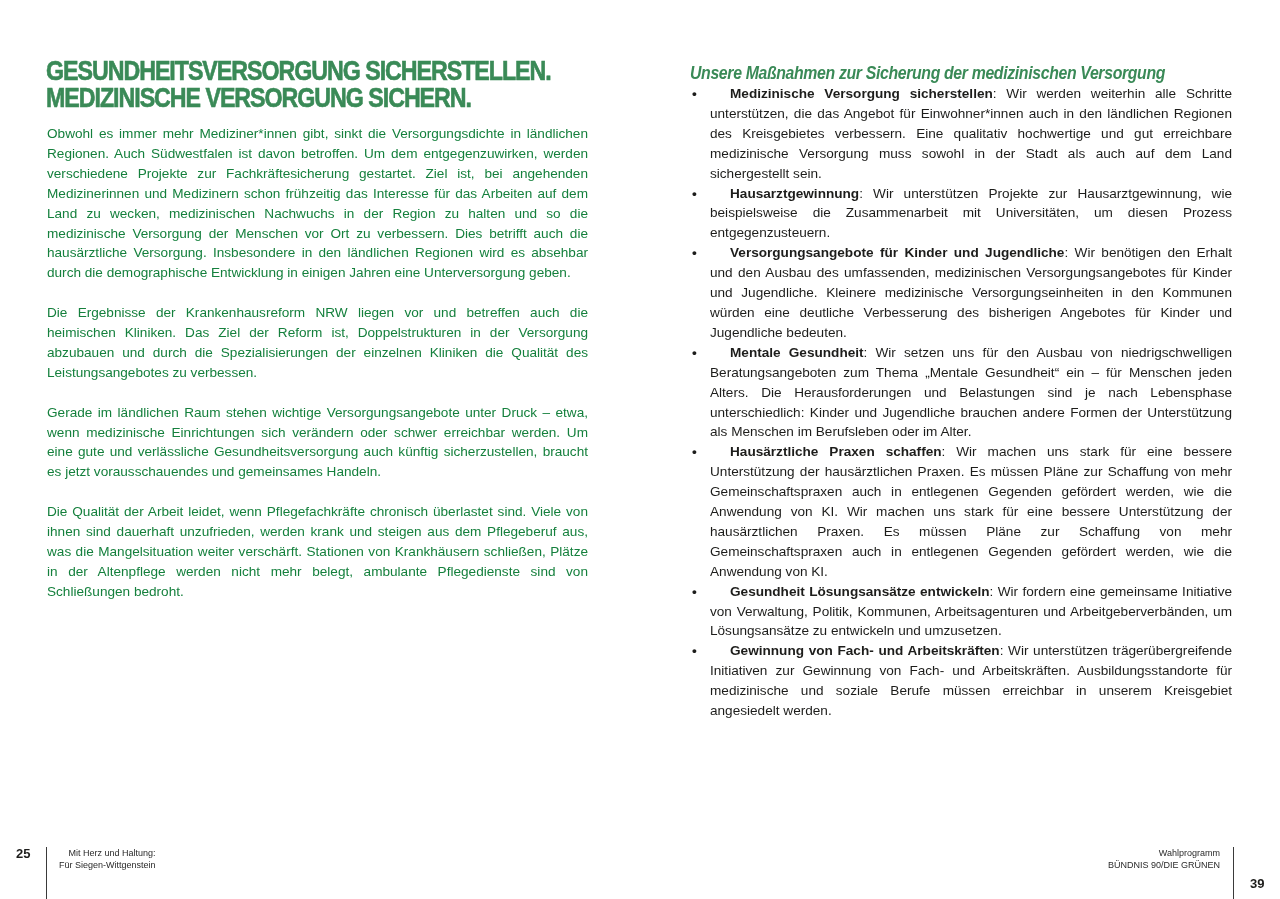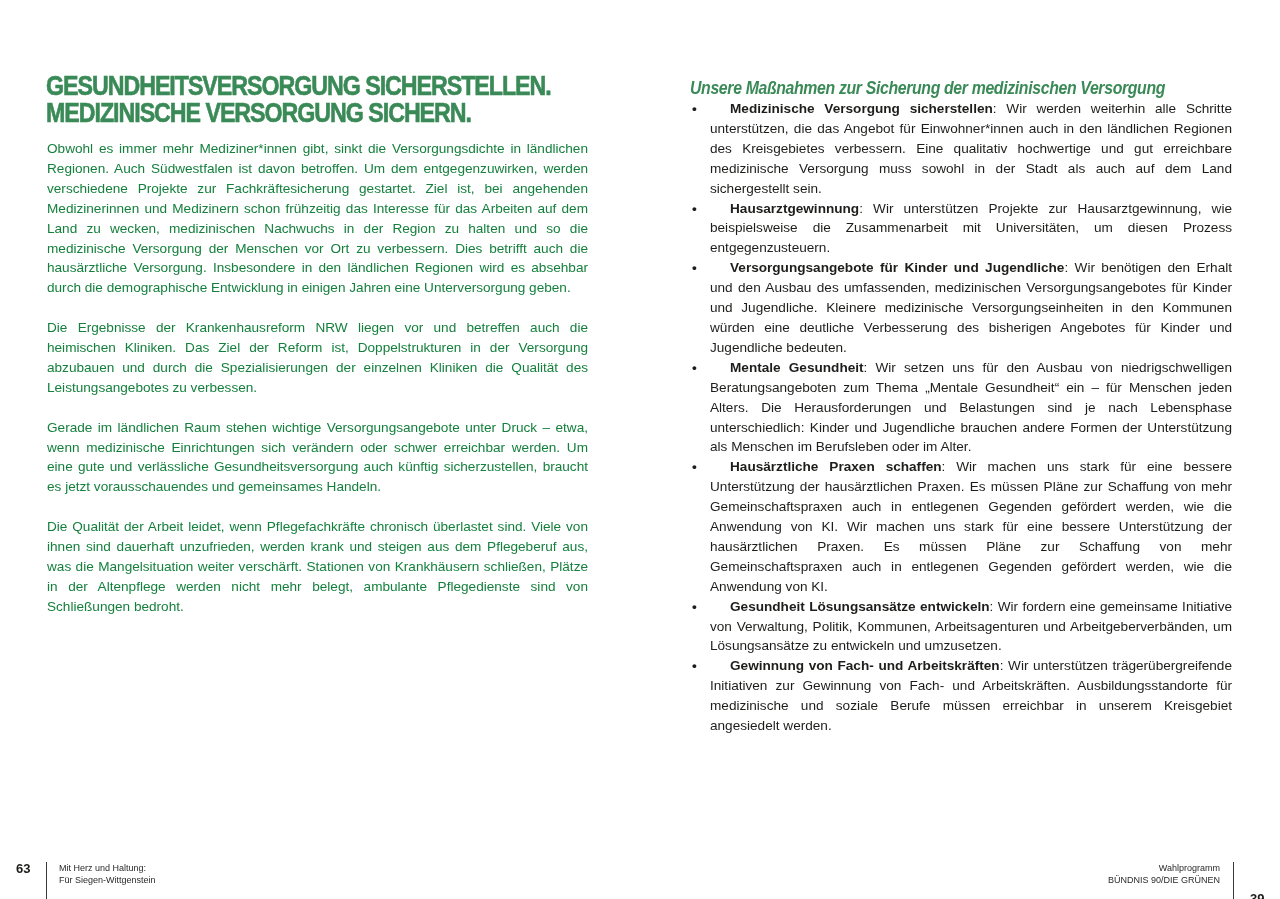--- a/index.html
+++ b/index.html
@@ -10,21 +10,21 @@
     body {
       width: 1280px;
       height: 899px;
       position: relative;
       overflow: hidden;
       font-family: "DejaVu Sans Condensed", "Liberation Sans", sans-serif;
       color: #1d1d1b;
     }
     .page {
       position: absolute;
-      top: 15px;
+      top: 0;
       height: 864px;
     }
     .page-left { left: 0; width: 640px; }
     .page-right { left: 640px; width: 640px; }
 
     .main-title {
       position: absolute;
       left: 46px;
       top: 58px;
       width: 580px;
@@ -124,42 +124,42 @@
       position: absolute;
       top: 847px;
       font-family: "Liberation Sans", sans-serif;
       font-size: 9px;
       line-height: 12px;
       color: #2a2a2a;
     }
     .footer-text span { display: block; white-space: nowrap; }
     .footer-left-num { left: 16px; }
     .footer-left-line { left: 46px; }
-    .footer-left-text { left: 59px; }
+    .footer-left-text { left: 59px; text-align: right; }
     .footer-right-num { left: 610px; margin-top: 30px; }
     .footer-right-line { left: 593px; }
     .footer-right-text { right: 60px; text-align: right; }
   </style>
 </head>
 <body>
 
 <div class="page page-left">
   <h1 class="main-title">
     <span>GESUNDHEITSVERSORGUNG SICHERSTELLEN.</span>
     <span>MEDIZINISCHE VERSORGUNG SICHERN.</span>
   </h1>
 
   <div class="body-text">
     <p>Obwohl es immer mehr Mediziner*innen gibt, sinkt die Versorgungsdichte in ländlichen Regionen. Auch Südwestfalen ist davon betroffen. Um dem entgegenzuwirken, werden verschiedene Projekte zur Fachkräftesicherung gestartet. Ziel ist, bei angehenden Medizinerinnen und Medizinern schon frühzeitig das Interesse für das Arbeiten auf dem Land zu wecken, medizinischen Nachwuchs in der Region zu halten und so die medizinische Versorgung der Menschen vor Ort zu verbessern. Dies betrifft auch die hausärztliche Versorgung. Insbesondere in den ländlichen Regionen wird es absehbar durch die demographische Entwicklung in einigen Jahren eine Unterversorgung geben.</p>
     <p>Die Ergebnisse der Krankenhausreform NRW liegen vor und betreffen auch die heimischen Kliniken. Das Ziel der Reform ist, Doppelstrukturen in der Versorgung abzubauen und durch die Spezialisierungen der einzelnen Kliniken die Qualität des Leistungsangebotes zu verbessen.</p>
     <p>Gerade im ländlichen Raum stehen wichtige Versorgungsangebote unter Druck – etwa, wenn medizinische Einrichtungen sich verändern oder schwer erreichbar werden. Um eine gute und verlässliche Gesundheitsversorgung auch künftig sicherzustellen, braucht es jetzt vorausschauendes und gemeinsames Handeln.</p>
     <p>Die Qualität der Arbeit leidet, wenn Pflegefachkräfte chronisch überlastet sind. Viele von ihnen sind dauerhaft unzufrieden, werden krank und steigen aus dem Pflegeberuf aus, was die Mangelsituation weiter verschärft. Stationen von Krankhäusern schließen, Plätze in der Altenpflege werden nicht mehr belegt, ambulante Pflegedienste sind von Schließungen bedroht.</p>
   </div>
 
-  <div class="footer-num footer-left-num">63</div>
+  <div class="footer-num footer-left-num">25</div>
   <div class="footer-line footer-left-line"></div>
   <div class="footer-text footer-left-text">
     <span>Mit Herz und Haltung:</span>
     <span>Für Siegen-Wittgenstein</span>
   </div>
 </div>
 
 <div class="page page-right">
   <h2 class="section-title">Unsere Maßnahmen zur Sicherung der medizinischen Versorgung</h2>
 

